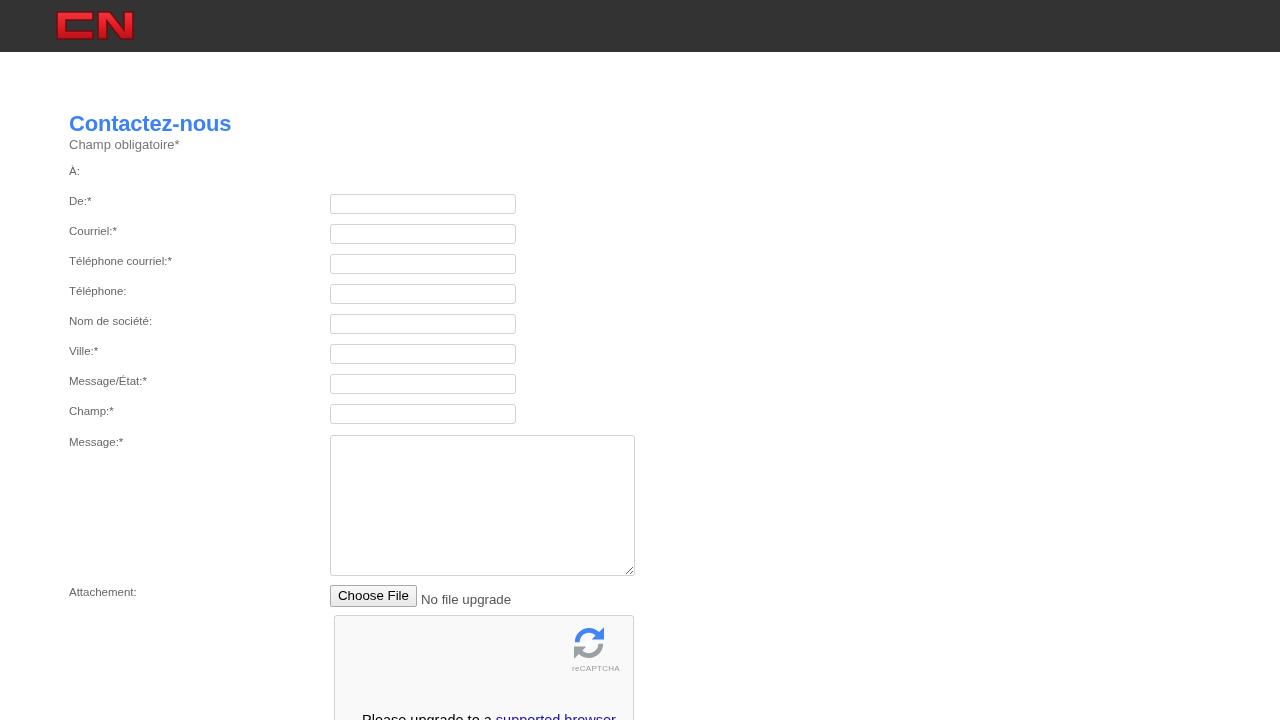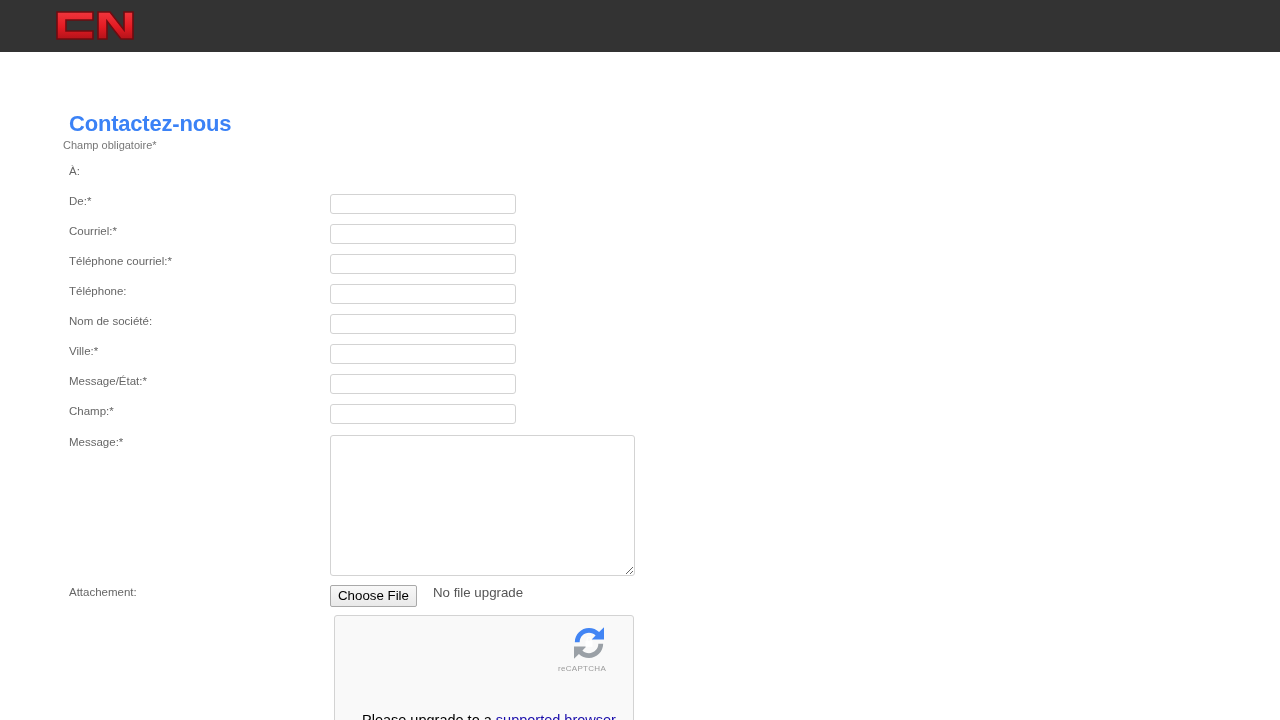--- a/index.html
+++ b/index.html
@@ -42,23 +42,23 @@
     top: 59px;
     font-size: 22px;
     font-weight: bold;
     color: #3b82f6;
     letter-spacing: -0.2px;
     line-height: 26px;
     margin: 0;
   }
   .required-note {
     position: absolute;
-    left: 63px;
+    left: 69px;
     top: 86px;
-    font-size: 11px;
+    font-size: 13px;
     color: #777777;
     line-height: 14px;
   }
 
   
   .form {
     position: absolute;
     left: 0;
     top: 0;
     width: 1280px;
@@ -107,22 +107,22 @@
     font-size: 12px;
     color: #333;
     resize: both;
     outline: none;
     overflow: auto;
   }
 
   
   .file-row {
     display: flex;
-    align-items: flex-start;
-    gap: 16px;
+    align-items: flex-end;
+    gap: 4px;
   }
   .file-btn {
     display: inline-block;
     font-family: "Liberation Sans", sans-serif;
     font-size: 13.3px;
     line-height: 15px;
     padding: 2px 7px 3px 7px;
     color: #000;
     background: linear-gradient(#f8f8f8, #e9e9e9);
     border: 1px solid #a9a9a9;
@@ -148,21 +148,21 @@
     border: 1px solid #d3d3d3;
     border-radius: 3px;
     background: #f9f9f9;
     overflow: hidden;
   }
   .rc-logo {
     position: absolute;
     right: 13px;
     top: 7px;
     width: 62px;
-    text-align: left;
+    text-align: right;
   }
   .rc-logo svg { display: block; margin: 0 auto; }
   .rc-logo .rc-word {
     font-family: "Liberation Sans", sans-serif;
     font-size: 8px;
     color: #9b9b9b;
     letter-spacing: 0.3px;
     margin-top: 1px;
     line-height: 9px;
   }

